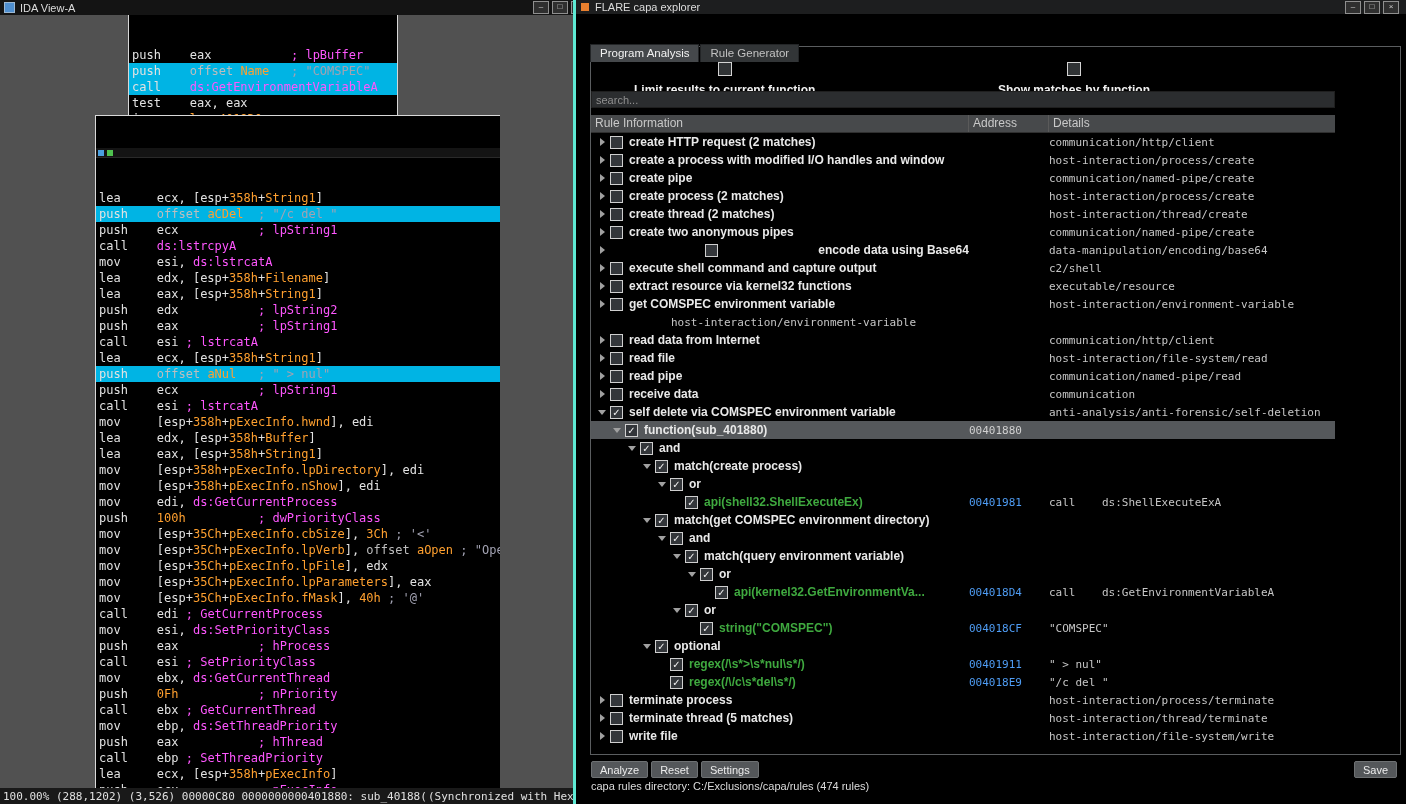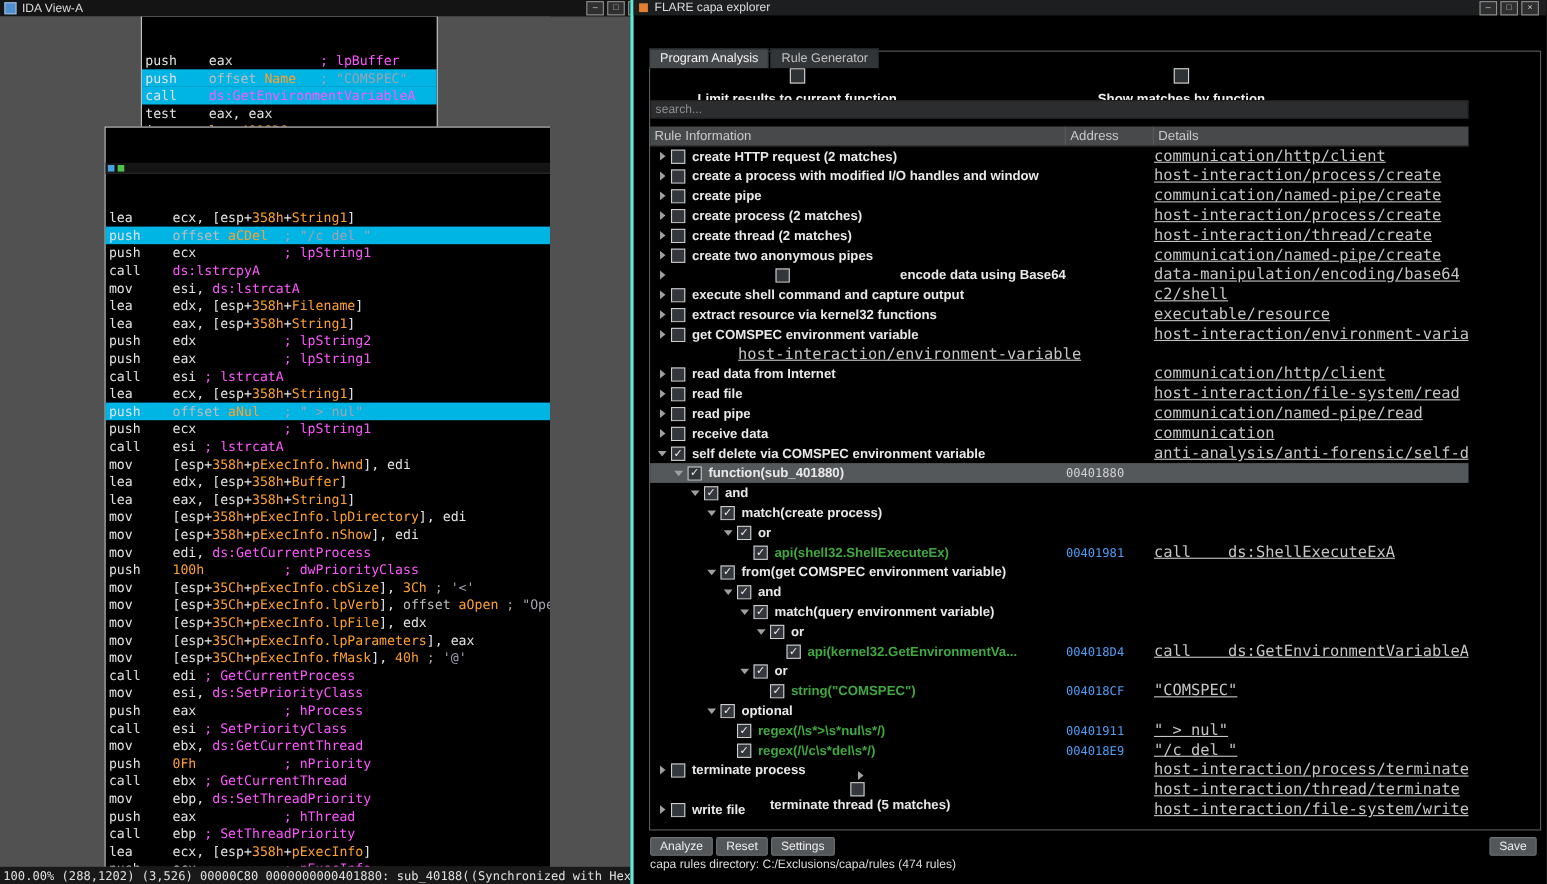--- a/index.html
+++ b/index.html
@@ -51,21 +51,21 @@
   .tree-row.selected{background:#55585b;}
   .col-rule{width:378px;flex:none;display:flex;align-items:center;overflow:hidden;white-space:nowrap;box-sizing:border-box;}
   .arrow{width:15px;height:12px;flex:none;position:relative;display:inline-block;}
   .arrow.collapsed::before{content:"";position:absolute;left:5px;top:2px;border-left:5px solid #a0a0a0;border-top:4px solid transparent;border-bottom:4px solid transparent;}
   .arrow.expanded::before{content:"";position:absolute;left:3px;top:4px;border-top:5px solid #a0a0a0;border-left:4px solid transparent;border-right:4px solid transparent;}
   .cb{width:11px;height:11px;flex:none;border:1px solid #cfcfcf;background:#33363a;color:#f2f2f2;font-size:10px;line-height:11px;text-align:center;margin-right:6px;}
   .lbl{font-size:12px;font-weight:700;color:#e9e9e9;}
   .lbl.green{color:#3fa93f;}
   .col-addr{width:80px;flex:none;font-family:"DejaVu Sans Mono",monospace;font-size:11px;color:#d0d0d0;white-space:pre;overflow:hidden;}
   .col-addr.blue{color:#4f9df5;}
-  .col-det{flex:1;font-family:"DejaVu Sans Mono",monospace;font-size:14px;color:#c6c6c6;white-space:pre;overflow:hidden;text-decoration:underline;}
+  .col-det{flex:1;font-family:"DejaVu Sans Mono",monospace;font-size:11px;color:#c6c6c6;white-space:pre;overflow:hidden;}
   #action-btns{position:absolute;left:15px;top:761px;display:flex;gap:3px;}
   .btn{background:#54575a;border:1px solid #6e7173;color:#ececec;font-size:11px;padding:0 8px;height:17px;border-radius:2px;font-family:"Liberation Sans",sans-serif;}
   #save-btn{position:absolute;right:9px;top:761px;}
   #capa-status{position:absolute;left:15px;top:780px;font-size:11px;color:#dcdcdc;}
 </style>
 </head>
 <body>
 
 <div class="win" id="ida-window">
   <div id="ida-titlebar">
@@ -320,21 +320,21 @@
               <span class="cb">✓</span>
               <span class="lbl green">api(shell32.ShellExecuteEx)</span>
             </div>
             <div class="col-addr blue">00401981</div>
             <div class="col-det">call    ds:ShellExecuteExA</div>
           </div>
           <div class="tree-row">
             <div class="col-rule" style="padding-left: 49px;">
               <span class="arrow expanded"></span>
               <span class="cb">✓</span>
-              <span class="lbl">from(get COMSPEC environment variable)</span>
+              <span class="lbl">match(get COMSPEC environment directory)</span>
             </div>
             <div class="col-addr "></div>
             <div class="col-det"></div>
           </div>
           <div class="tree-row">
             <div class="col-rule" style="padding-left: 64px;">
               <span class="arrow expanded"></span>
               <span class="cb">✓</span>
               <span class="lbl">and</span>
             </div>
@@ -412,21 +412,21 @@
           <div class="tree-row">
             <div class="col-rule" style="padding-left: 4px;">
               <span class="arrow collapsed"></span>
               <span class="cb"></span>
               <span class="lbl">terminate process</span>
             </div>
             <div class="col-addr "></div>
             <div class="col-det">host-interaction/process/terminate</div>
           </div>
           <div class="tree-row">
-            <div class="col-rule" style="padding-left: 4px; flex-direction: column;">
+            <div class="col-rule" style="padding-left: 4px;">
               <span class="arrow collapsed"></span>
               <span class="cb"></span>
               <span class="lbl">terminate thread (5 matches)</span>
             </div>
             <div class="col-addr "></div>
             <div class="col-det">host-interaction/thread/terminate</div>
           </div>
           <div class="tree-row">
             <div class="col-rule" style="padding-left: 4px;">
               <span class="arrow collapsed"></span>

